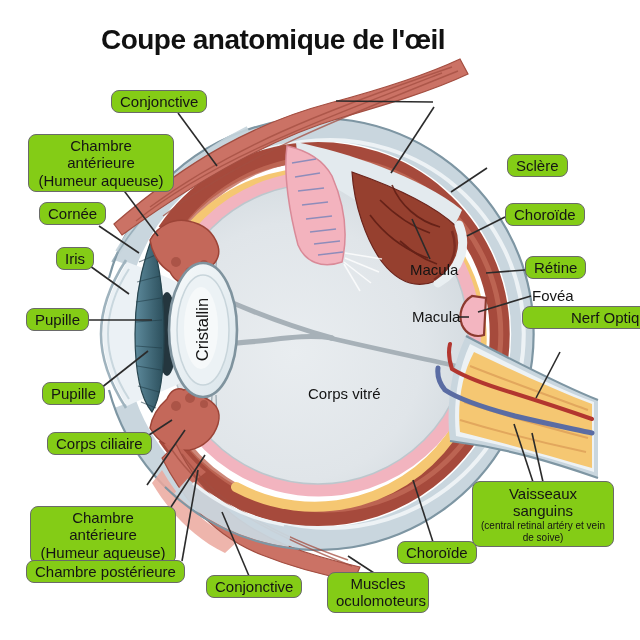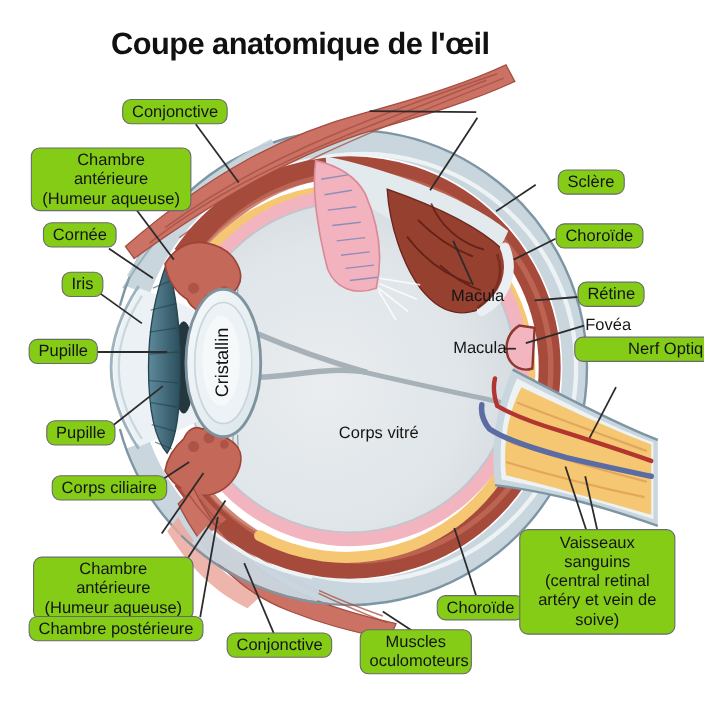--- a/index.html
+++ b/index.html
@@ -16,21 +16,21 @@
   }
   .lbl{
     position:absolute;font-size:15px;line-height:1.16;color:#141414;
     white-space:nowrap;z-index:5;
   }
   .lbl.box{
     background:#84cc16;border:1.5px solid #6a6a6a;border-radius:8px;
     padding:2px 8px;text-align:center;box-sizing:border-box;
   }
   .lbl.wrap{white-space:normal;}
-  .lbl .sub{display:block;font-size:15px;line-height:1.18;}
+  .lbl .sub{display:block;font-size:10px;line-height:1.18;}
   .rot{
     transform:rotate(-90deg);transform-origin:center center;
     text-align:center;font-size:16.5px;
   }
 </style>
 </head>
 <body>
 
 <div id="stage">
 

